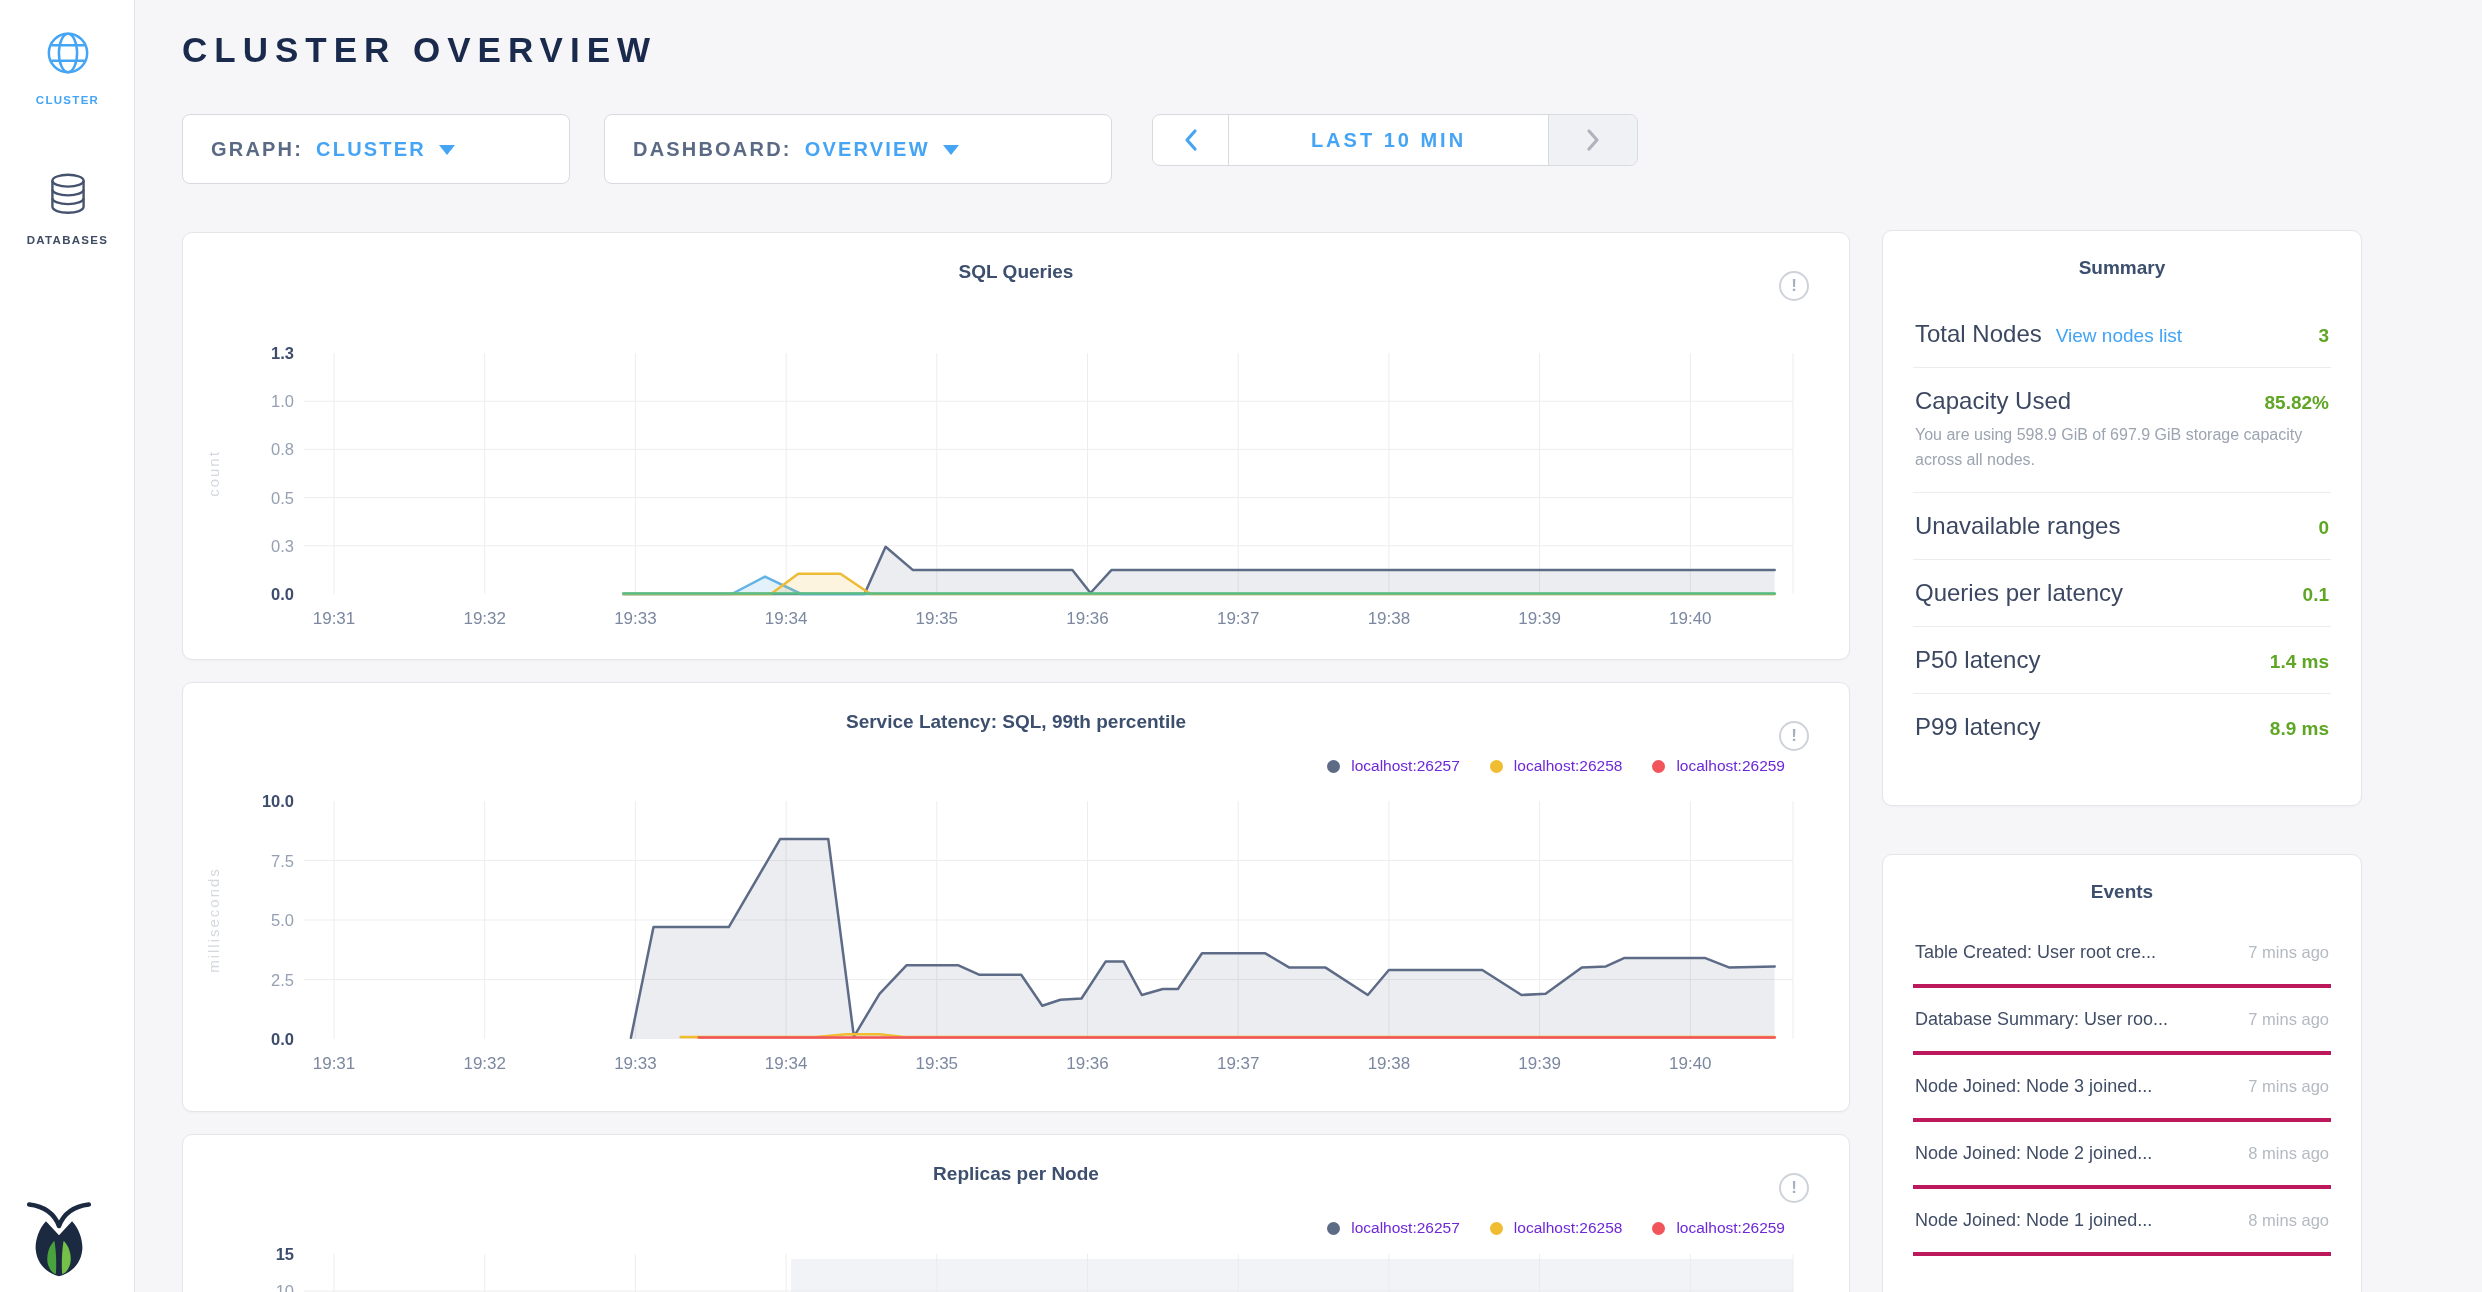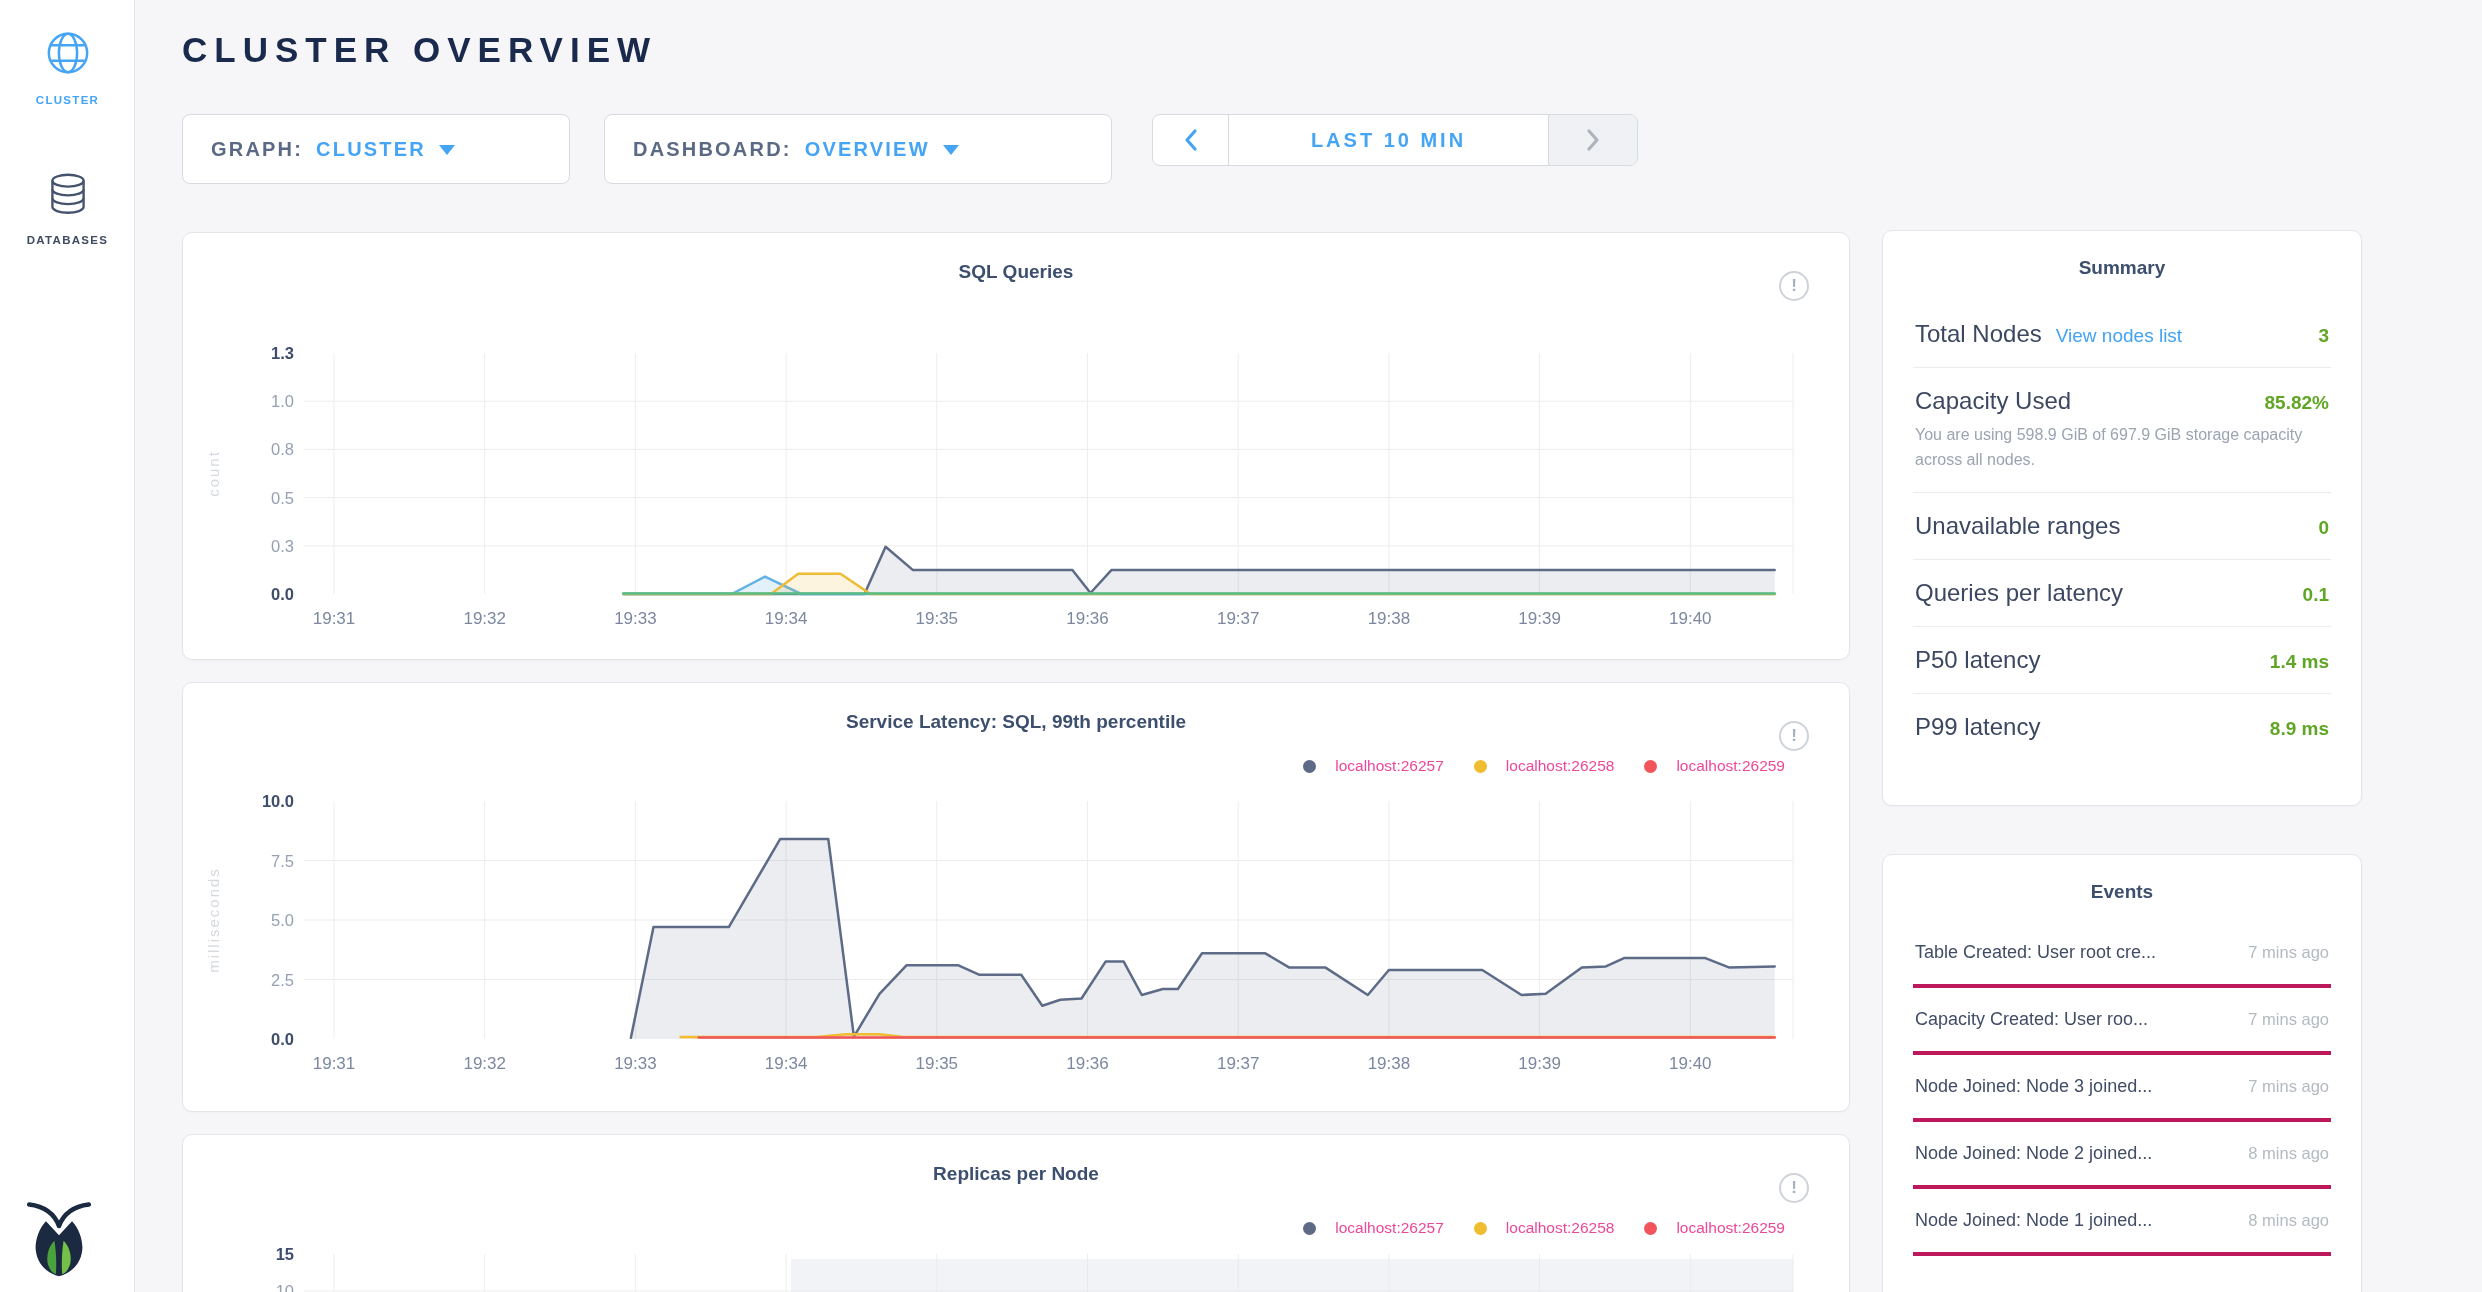--- a/index.html
+++ b/index.html
@@ -71,21 +71,21 @@
     position:absolute; top:38px; right:40px; width:30px; height:30px;
     border:2px solid #ced2d9; border-radius:50%; color:#a7b0bf;
     font-size:17px; font-weight:bold; text-align:center; line-height:26px; cursor:pointer;
   }
   .chart-svg { position:absolute; left:0; top:0; width:1668px; }
   .legend {
     position:absolute; right:64px; display:flex; gap:30px; align-items:center;
   }
   .card-latency .legend { top:74px; }
   .card-replicas .legend { top:84px; }
-  .legend .li { display:flex; align-items:center; gap:19px; font-size:15.5px; color:#ec4899; cursor:pointer; }
+  .legend .li { display:flex; align-items:center; gap:11px; font-size:15.5px; color:#6d28d9; cursor:pointer; }
   .legend .dot { width:13px; height:13px; border-radius:50%; display:inline-block; }
   
   .grid { stroke:#ededee; stroke-width:1; }
   .xtick { font-family:"Liberation Sans",sans-serif; font-size:17px; fill:#7c88a0; }
   .ytick { font-family:"Liberation Sans",sans-serif; font-size:16.5px; fill:#95a0b3; }
   .ytick.mm { fill:#3e4d6d; font-weight:bold; }
   .ylab { font-family:"Liberation Sans",sans-serif; font-size:15px; fill:#d4d8df; letter-spacing:2px; }
   
   .side-card { left:1882px; width:480px; padding:0 30px; }
   .card-summary { top:230px; height:576px; }
@@ -364,21 +364,21 @@
 </div>
 
 <div class="card side-card card-events">
   <div class="side-title">Events</div>
   <div class="ev-rows">
     <div class="ev-row">
       <span class="ev-text">Table Created: User root cre...</span>
       <span class="ev-time">7 mins ago</span>
     </div>
     <div class="ev-row">
-      <span class="ev-text">Capacity Created: User roo...</span>
+      <span class="ev-text">Database Summary: User roo...</span>
       <span class="ev-time">7 mins ago</span>
     </div>
     <div class="ev-row">
       <span class="ev-text">Node Joined: Node 3 joined...</span>
       <span class="ev-time">7 mins ago</span>
     </div>
     <div class="ev-row">
       <span class="ev-text">Node Joined: Node 2 joined...</span>
       <span class="ev-time">8 mins ago</span>
     </div>

